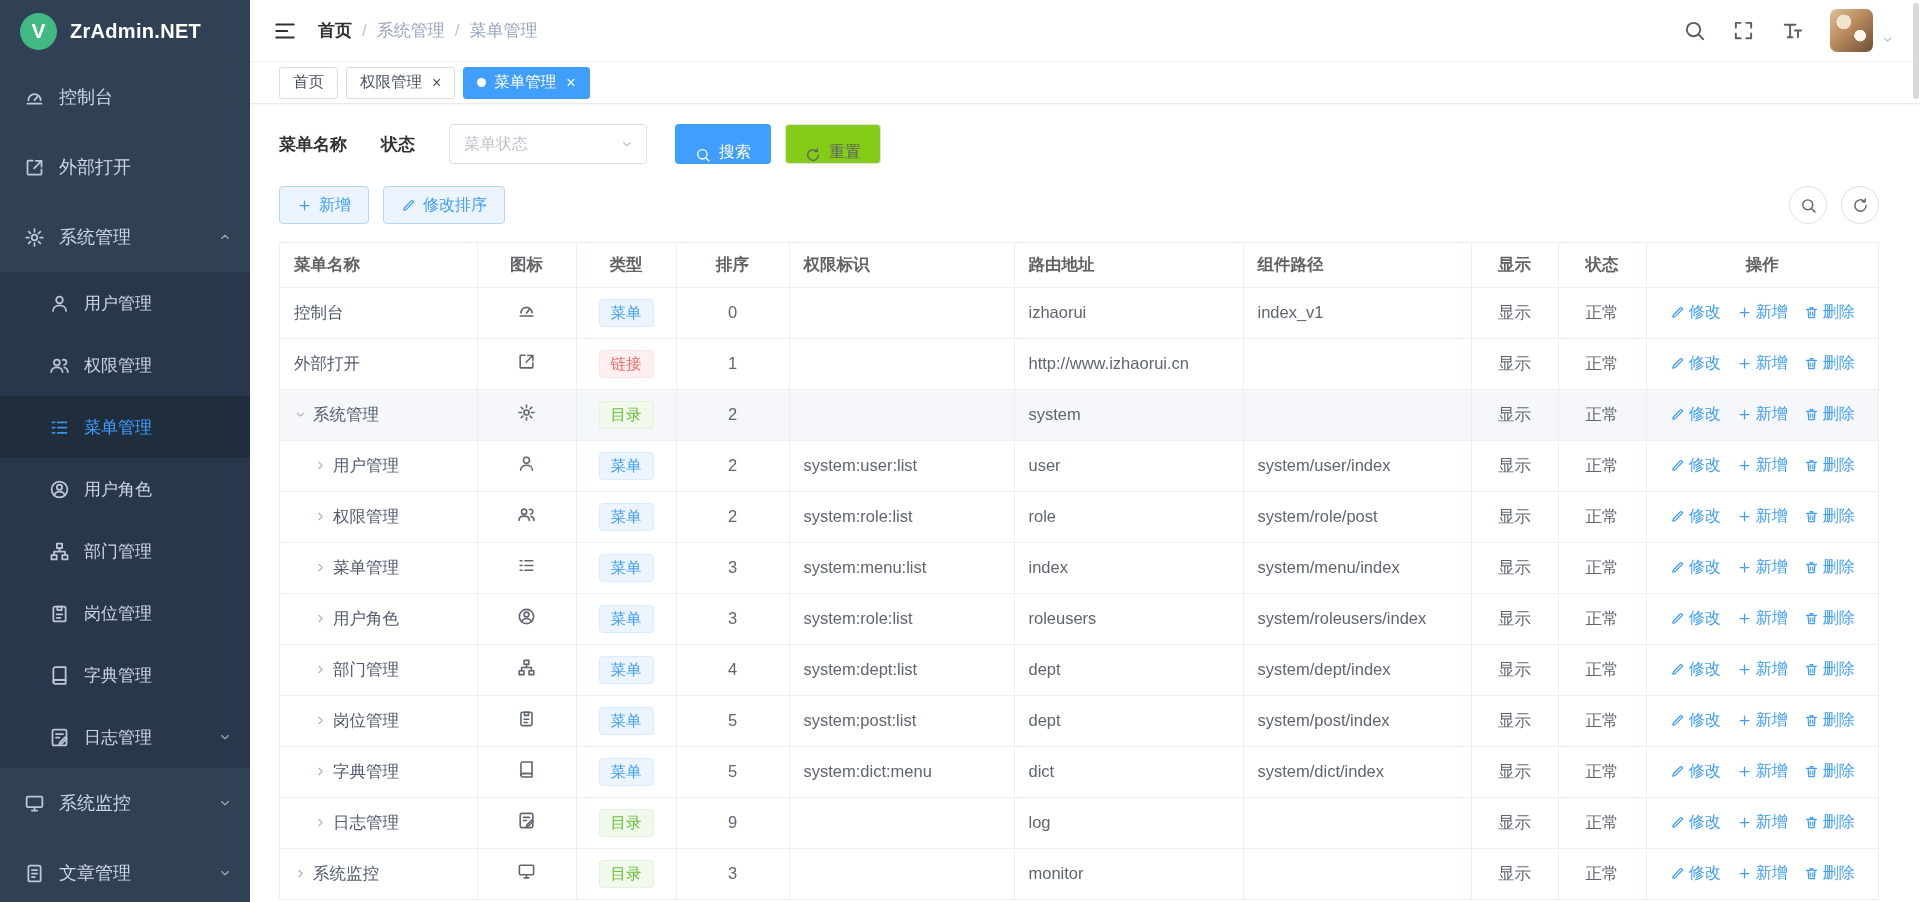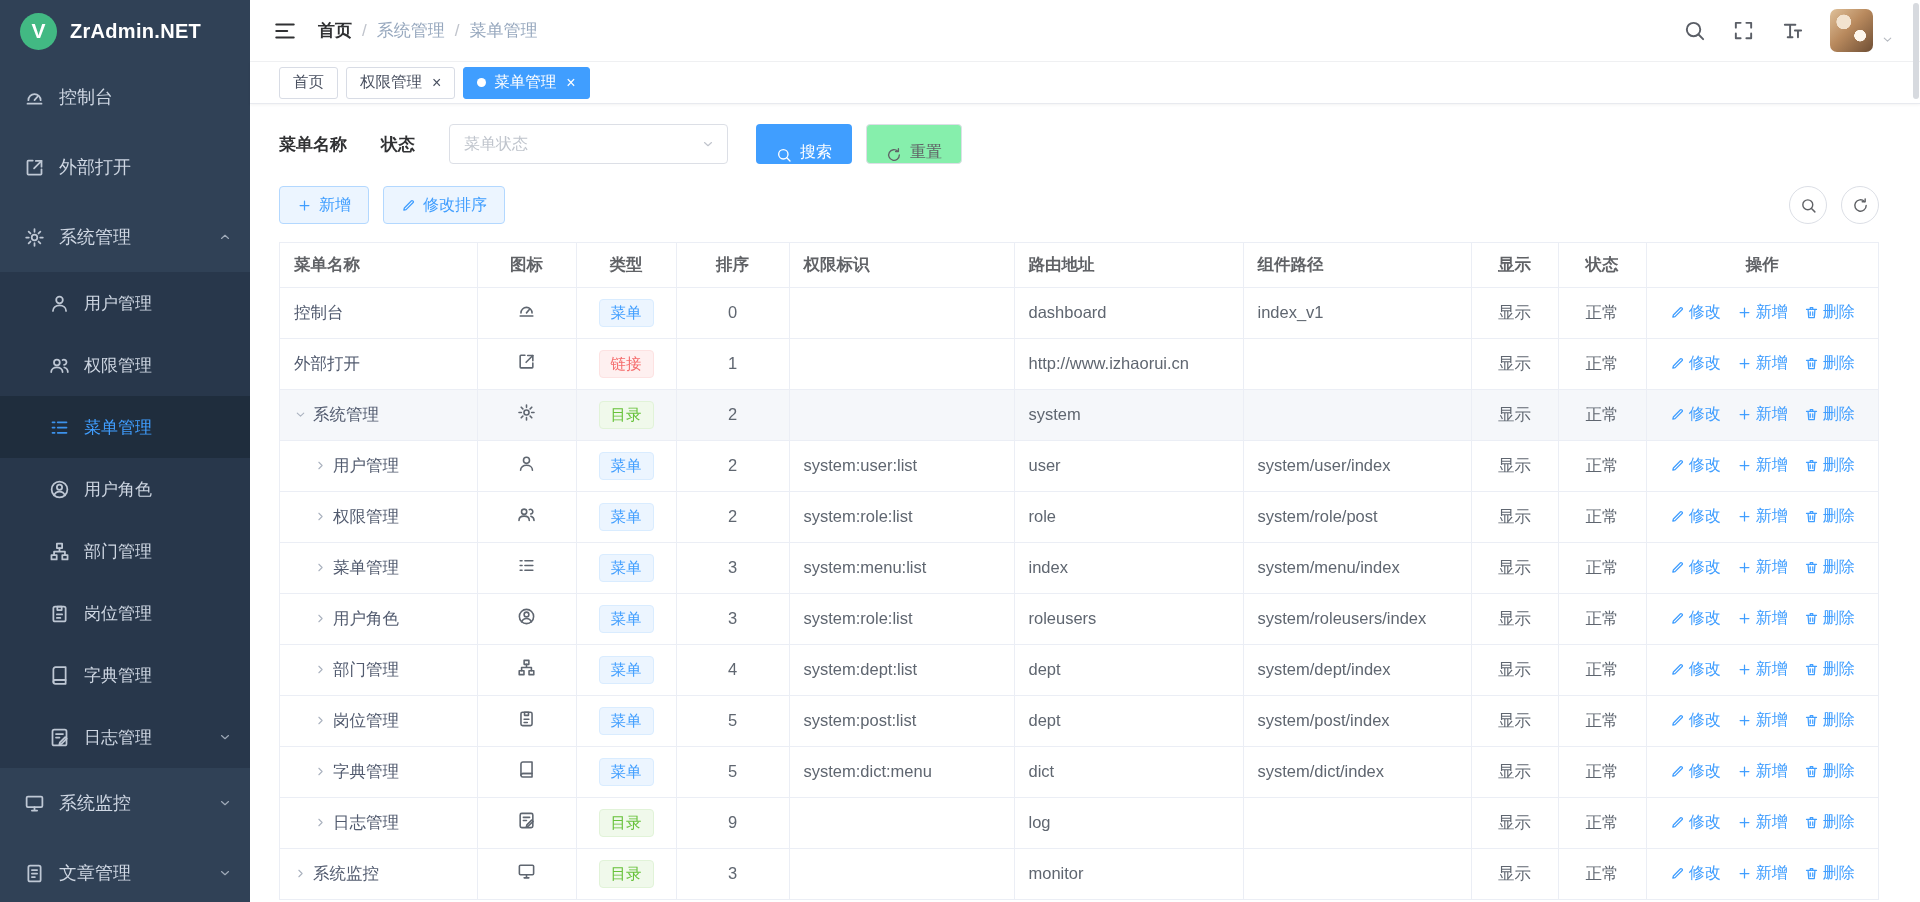--- a/index.html
+++ b/index.html
@@ -56,28 +56,28 @@
 .tab .close{font-size:16px;line-height:1;margin-left:2px;cursor:pointer;}
 
 
 .content{flex:1;padding:20px 41px 0 29px;overflow:hidden;}
 
 
 .filter-row{display:flex;align-items:center;}
 .f-label{font-size:17px;font-weight:700;color:#303133;}
 .f-input{margin-left:22px;width:218px;height:40px;border:1px solid #dcdfe6;border-radius:4px;padding:0 14px;font-size:16px;color:#606266;outline:none;font-family:inherit;}
 .f-input::placeholder{color:#bfc4cc;}
-.select-box{margin-left:34px;width:279px;height:40px;border:1px solid #dcdfe6;border-radius:4px;display:flex;align-items:center;justify-content:space-between;padding:0 12px 0 14px;font-size:16px;cursor:pointer;background:#fff;}
+.select-box{margin-left:34px;width:198px;height:40px;border:1px solid #dcdfe6;border-radius:4px;display:flex;align-items:center;justify-content:space-between;padding:0 12px 0 14px;font-size:16px;cursor:pointer;background:#fff;}
 .select-box .sel-text{color:#bfc4cc;}
 .select-box .chev{width:14px;height:14px;color:#c0c4cc;}
 .select-box .chev svg{width:14px;height:14px;}
 .st-label{margin-left:34px;}
 .btn{height:40px;border-radius:4px;display:inline-flex;align-items:flex-end;gap:8px;font-size:16px;cursor:pointer;padding:0 19px;border:1px solid transparent;font-family:inherit;}
 .btn-primary{background:#409eff;color:#fff;margin-left:28px;}
-.btn-default{background:#86efac;border-color:#dcdfe6;color:#606266;margin-left:14px;}
+.btn-default{background:#84cc16;border-color:#dcdfe6;color:#606266;margin-left:14px;}
 .b-icon{width:16px;height:16px;}
 .b-icon svg{width:16px;height:16px;}
 
 
 .toolbar{margin-top:22px;display:flex;align-items:center;}
 .btn-plain{background:#ecf5ff;border:1px solid #b3d8ff;color:#409eff;height:38px;padding:0 17px;border-radius:4px;display:inline-flex;align-items:center;gap:7px;font-size:16px;cursor:pointer;font-family:inherit;}
 .btn-plain + .btn-plain{margin-left:14px;}
 .p-icon{width:15px;height:15px;}
 .p-icon svg{width:15px;height:15px;}
 .toolbar-right{margin-left:auto;display:flex;gap:14px;}
@@ -434,21 +434,21 @@
                 <td class="al-c"><span class="row-icon">
                     <svg viewBox="0 0 24 24" fill="none" stroke="currentColor" stroke-width="2" stroke-linecap="round" stroke-linejoin="round" width="100%" height="100%">
                       <path d="M5 15a7 7 0 1 1 14 0"></path>
                       <path d="M12 15l3.6-4.2"></path>
                       <path d="M4 19h16"></path>
                     </svg>
                   </span></td>
                 <td class="al-c"><span class="tag tag-blue">菜单</span></td>
                 <td class="al-c">0</td>
                 <td></td>
-                <td>dashboard</td>
+                <td>izhaorui</td>
                 <td>index_v1</td>
                 <td class="al-c">显示</td>
                 <td class="al-c">正常</td>
                 <td>
                   <div class="ops">
                     <a><span class="op-ic">
                         <svg viewBox="0 0 24 24" fill="none" stroke="currentColor" stroke-width="2" stroke-linecap="round" stroke-linejoin="round" width="100%" height="100%">
                           <path d="M4.5 19.5l.9-3.6L16.8 4.5a1.4 1.4 0 0 1 2 0l.7.7a1.4 1.4 0 0 1 0 2L8.1 18.6z"></path>
                         </svg>
                       </span>修改</a>

